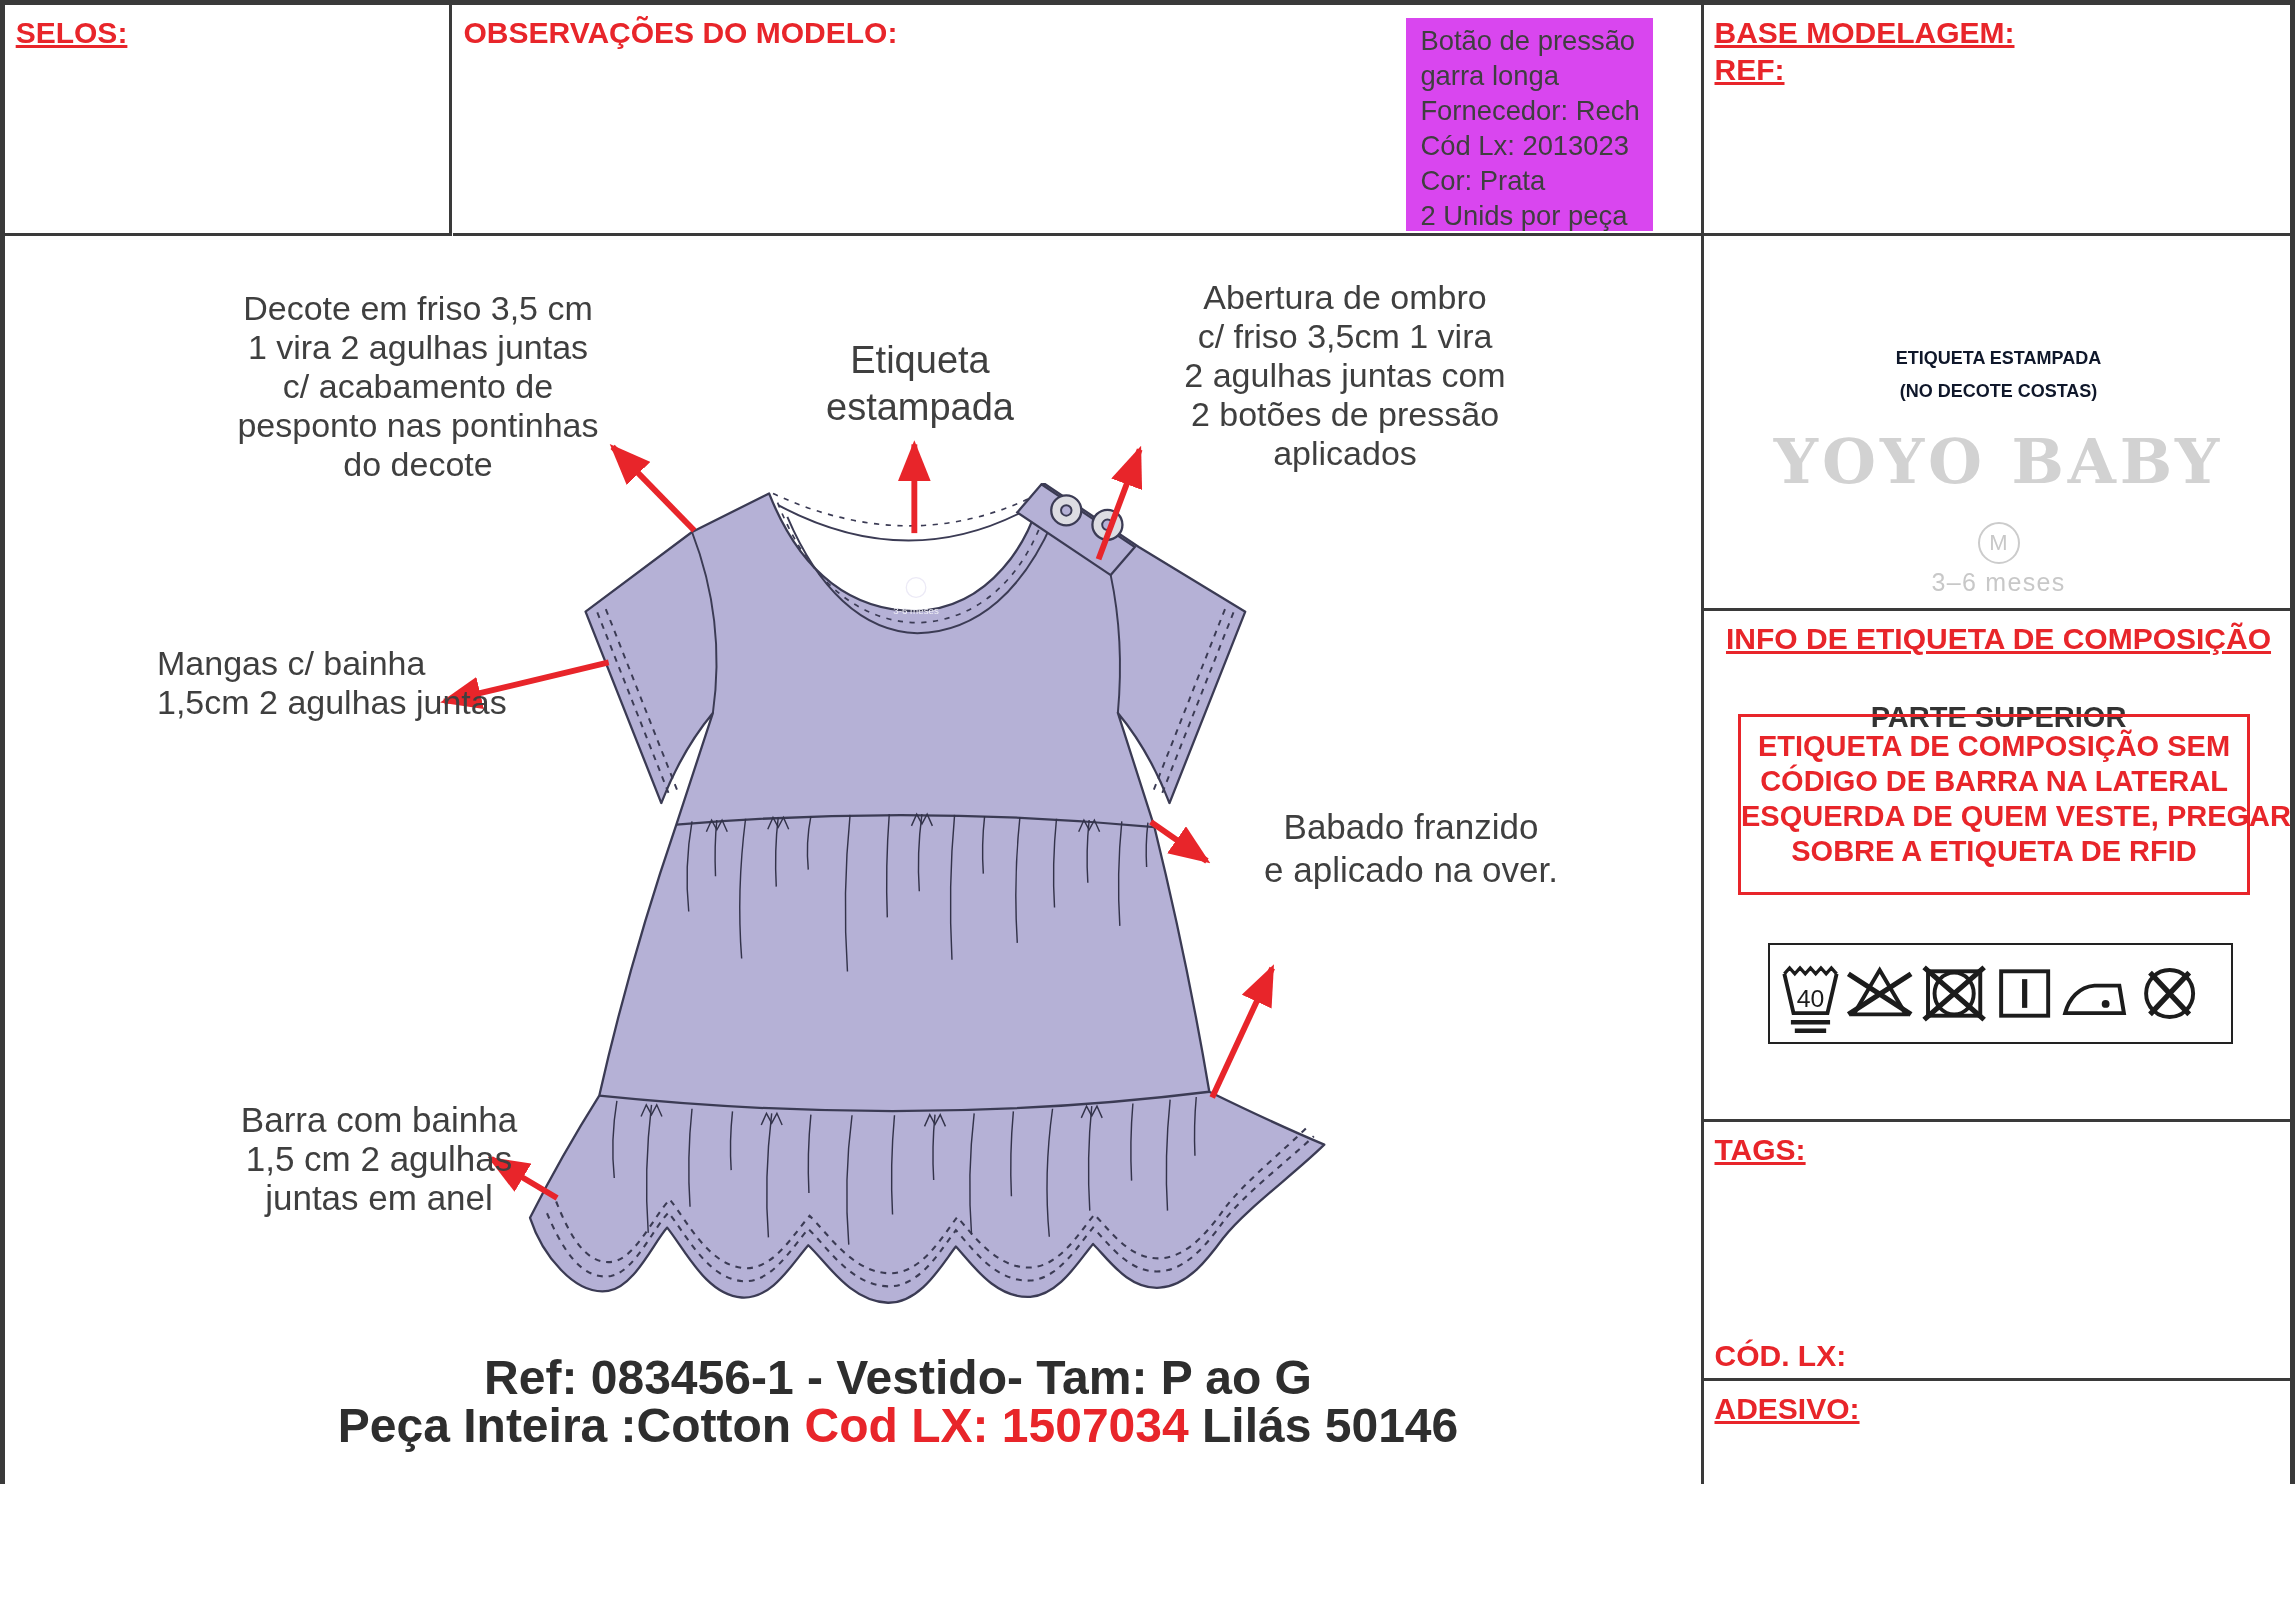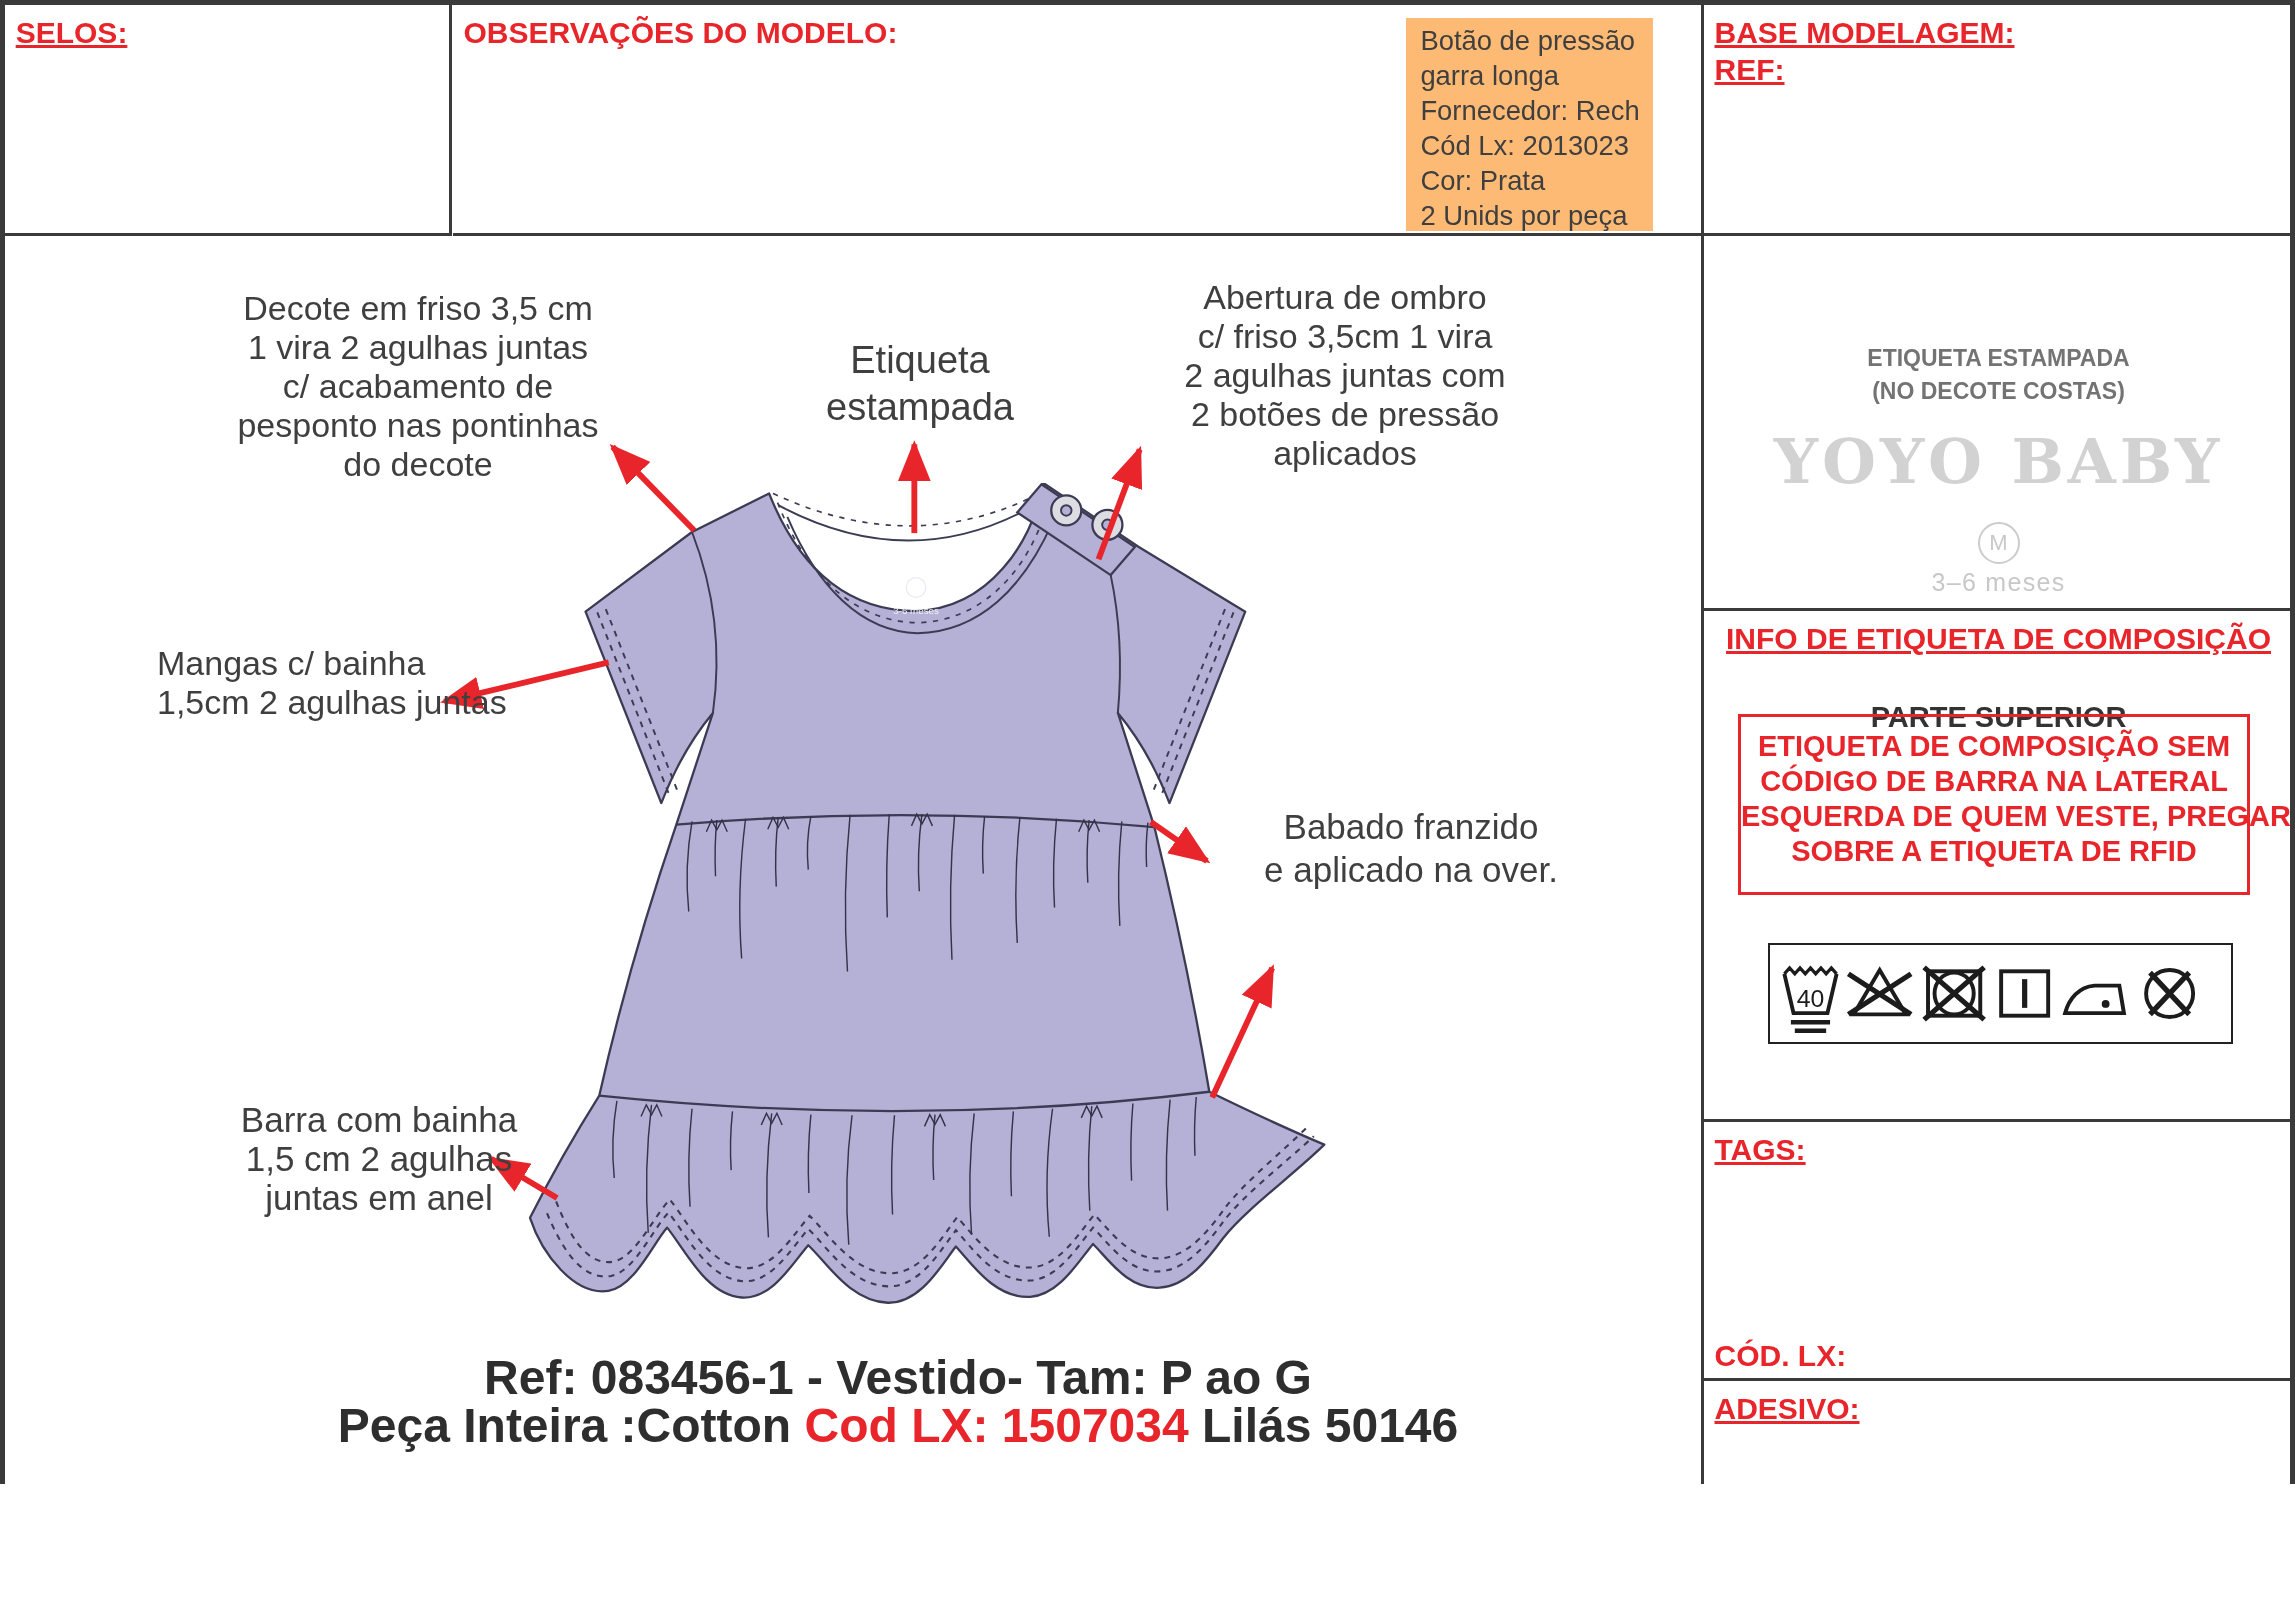--- a/index.html
+++ b/index.html
@@ -17,25 +17,25 @@
   #sec-etiquetas{height:372px;}
   #sec-info{height:508px;}
   #sec-tags{height:256px;}
   #sec-adesivo{height:236px;border-bottom:none;}
   
   .hdr{color:#e8252a;font-weight:bold;font-size:30px;line-height:37px;
        text-decoration:underline;white-space:nowrap;}
   .hdr.nounder{text-decoration:none;}
   .pad{padding:9.1px 0 0 10.5px;}
   
-  #note{left:953px;top:13px;width:247px;height:213px;background:#fdba74;
+  #note{left:953px;top:13px;width:247px;height:213px;background:#d946ef;
         color:#3f3f3f;font-size:27.4px;line-height:35px;padding:5.2px 0 0 14.4px;box-sizing:border-box;}
   
   .cent{left:50%;transform:translateX(-50%);text-align:center;white-space:nowrap;}
-  .etq-sub{font-size:23px;font-weight:bold;color:#737373;line-height:34px;}
+  .etq-sub{font-size:18px;font-weight:bold;color:#0f172a;line-height:34px;}
   #etq-logo{font-family:"DejaVu Serif",serif;font-weight:bold;font-size:62px;
             color:#d2d2d2;letter-spacing:3.9px;}
   #etq-size-circle{left:50%;transform:translateX(-50%);width:38px;height:38px;border:2px solid #cccccc;
         border-radius:50%;color:#c8c8c8;font-size:22px;line-height:38px;text-align:center;}
   #etq-age{font-size:25px;color:#c8c8c8;letter-spacing:1.3px;}
   
   .info-red{color:#e8252a;font-weight:bold;font-size:30px;line-height:37px;text-decoration:underline;}
   #info-sub{font-size:29px;font-weight:bold;color:#333;}
   #info-box{left:34px;top:103px;width:506px;height:163px;border:3.9px solid #e8252a;
             text-align:center;padding-top:11.8px;}

